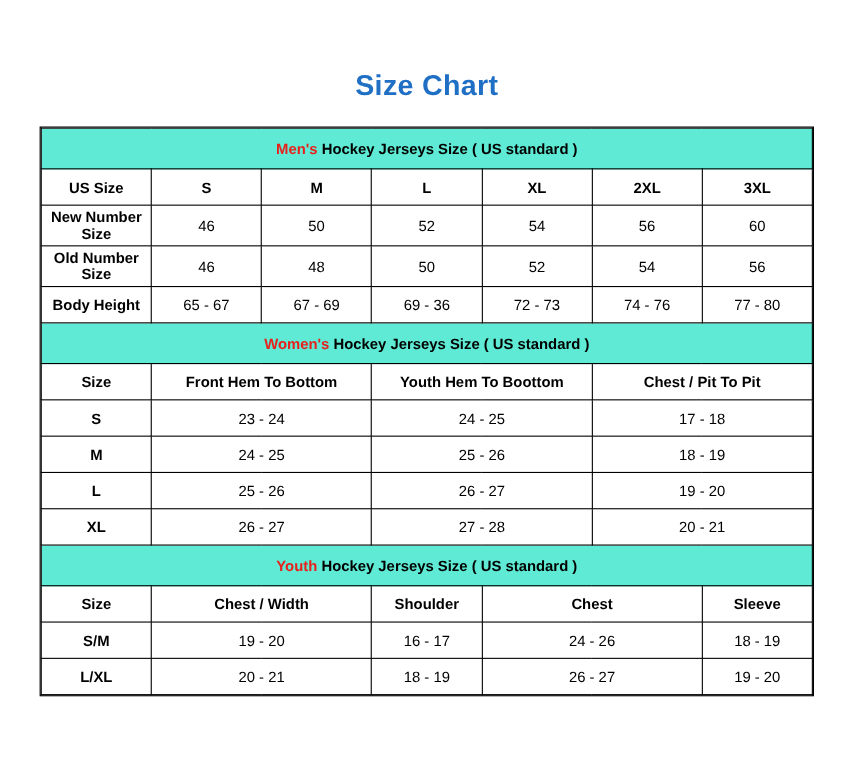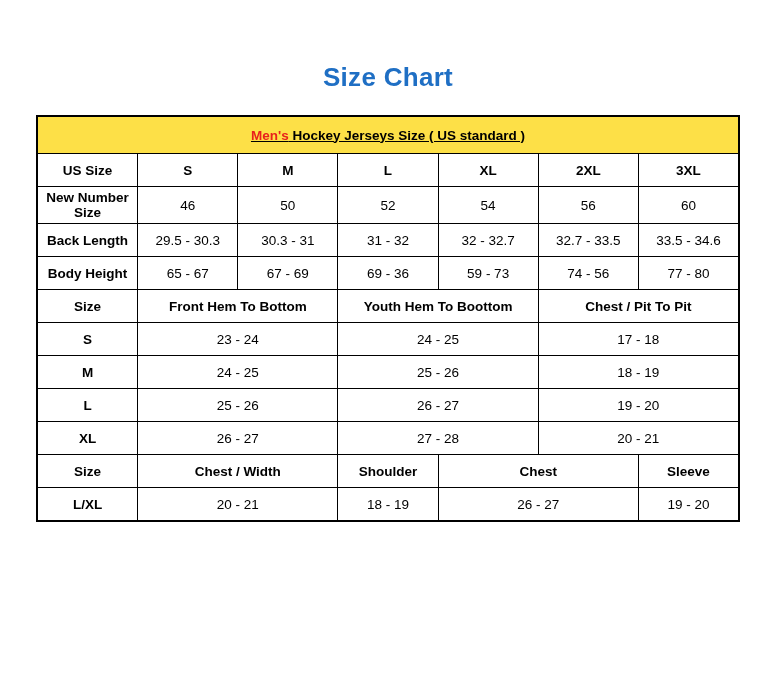--- a/index.html
+++ b/index.html
@@ -40,25 +40,24 @@
   }
   table.sizes td {
     border: 1px solid #000;
     text-align: center;
     vertical-align: middle;
     font-size: 13.5px;
     height: 26px;
     padding: 3px 2px;
   }
   .section-head {
-    background: #fde047;
+    background: #5eead4;
     font-weight: bold;
     font-size: 15px;
     height: 30px !important;
-    text-decoration: underline;
   }
   .section-head .accent {
     color: #e8201c;
   }
   .colhead {
     font-weight: bold;
   }
   .rowlabel {
     font-weight: bold;
   }
@@ -93,38 +92,41 @@
         <tr>
           <td class="rowlabel">New Number Size</td>
           <td>46</td>
           <td>50</td>
           <td>52</td>
           <td>54</td>
           <td>56</td>
           <td>60</td>
         </tr>
         <tr>
-          <td class="rowlabel">Back Length</td>
-          <td class="nowrap">29.5 - 30.3</td>
-          <td class="nowrap">30.3 - 31</td>
-          <td class="nowrap">31 - 32</td>
-          <td class="nowrap">32 - 32.7</td>
-          <td class="nowrap">32.7 - 33.5</td>
-          <td class="nowrap">33.5 - 34.6</td>
+          <td class="rowlabel">Old Number Size</td>
+          <td>46</td>
+          <td>48</td>
+          <td>50</td>
+          <td>52</td>
+          <td>54</td>
+          <td>56</td>
         </tr>
         <tr>
           <td class="rowlabel">Body Height</td>
           <td>65 - 67</td>
           <td>67 - 69</td>
           <td>69 - 36</td>
-          <td>59 - 73</td>
-          <td>74 - 56</td>
+          <td>72 - 73</td>
+          <td>74 - 76</td>
           <td>77 - 80</td>
         </tr>
 
+        <tr>
+          <td class="section-head" colspan="7"><span class="accent">Women's</span><span> Hockey Jerseys Size ( US standard )</span></td>
+        </tr>
         <tr>
           <td class="colhead">Size</td>
           <td class="colhead" colspan="2">Front Hem To Bottom</td>
           <td class="colhead" colspan="2">Youth Hem To Boottom</td>
           <td class="colhead" colspan="2">Chest / Pit To Pit</td>
         </tr>
         <tr>
           <td class="bold">S</td>
           <td colspan="2">23 - 24</td>
           <td colspan="2">24 - 25</td>
@@ -143,25 +145,35 @@
           <td colspan="2">19 - 20</td>
         </tr>
         <tr>
           <td class="bold">XL</td>
           <td colspan="2">26 - 27</td>
           <td colspan="2">27 - 28</td>
           <td colspan="2">20 - 21</td>
         </tr>
 
         <tr>
+          <td class="section-head" colspan="7"><span class="accent">Youth</span><span> Hockey Jerseys Size ( US standard )</span></td>
+        </tr>
+        <tr>
           <td class="colhead">Size</td>
           <td class="colhead" colspan="2">Chest / Width</td>
           <td class="colhead">Shoulder</td>
           <td class="colhead" colspan="2">Chest</td>
           <td class="colhead">Sleeve</td>
+        </tr>
+        <tr>
+          <td class="bold">S/M</td>
+          <td colspan="2">19 - 20</td>
+          <td>16 - 17</td>
+          <td colspan="2">24 - 26</td>
+          <td>18 - 19</td>
         </tr>
         <tr>
           <td class="bold">L/XL</td>
           <td colspan="2">20 - 21</td>
           <td>18 - 19</td>
           <td colspan="2">26 - 27</td>
           <td>19 - 20</td>
         </tr>
 
       </tbody>

